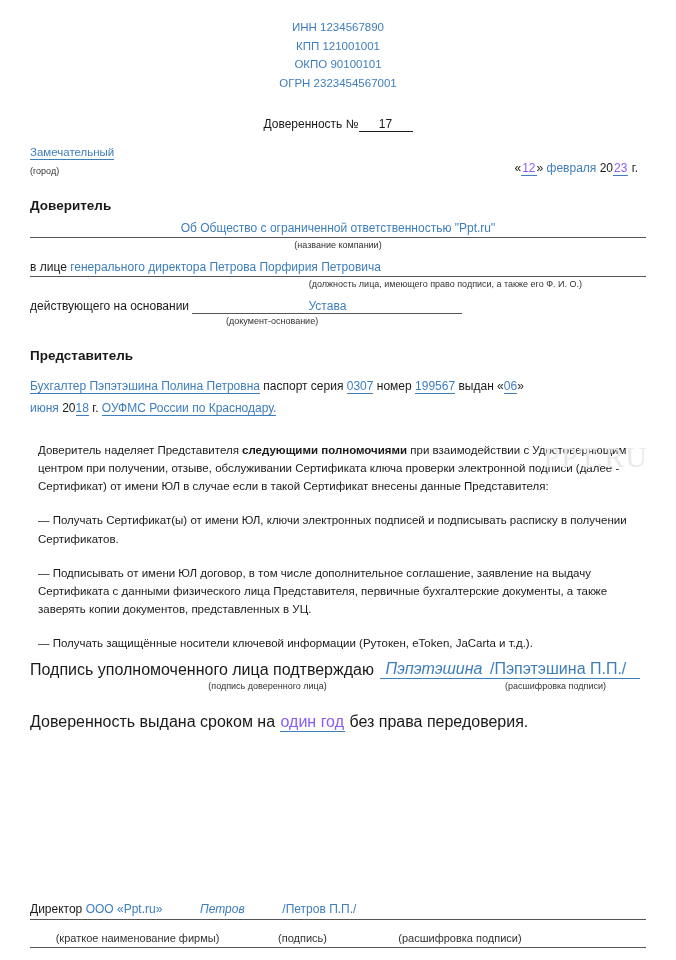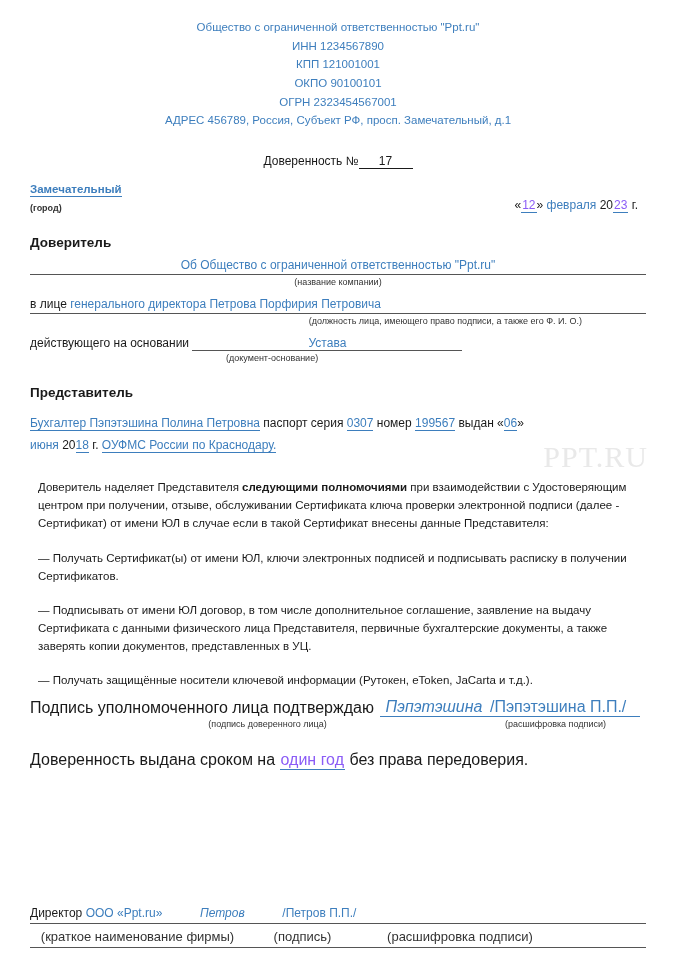--- a/index.html
+++ b/index.html
@@ -56,21 +56,20 @@
     padding: 0 4px;
   }
   .city-row {
     margin-top: 14px;
     display: flex;
     justify-content: space-between;
     align-items: flex-end;
   }
   .city-left {
     width: 200px;
-    font-weight: bold;
   }
   .city-name {
     color: #3d7ebd;
     border-bottom: 1px solid #3d7ebd;
     display: inline-block;
     padding-bottom: 1px;
   }
   .caption {
     font-size: 9px;
     color: #333;
@@ -208,46 +207,44 @@
   .f-blue { color: #3d7ebd; }
   .f-italic {
     font-style: italic;
     color: #3d7ebd;
     display: inline-block;
     min-width: 120px;
     text-align: center;
   }
   .footer-caps {
     display: flex;
-    font-size: 13px;
-    color: #333;
-    margin-top: 5px;
+    font-size: 11px;
+    color: #333;
+    margin-top: 12px;
   }
   .footer-caps .fc1 { width: 215px; text-align: center; }
   .footer-caps .fc2 { width: 115px; text-align: center; }
   .footer-caps .fc3 { width: 200px; text-align: center; }
   .bottom-rule {
     border-bottom: 1px solid #555;
     margin-top: 3px;
   }
 </style>
 </head>
 <body>
 
 <div class="page">
 
   <div class="watermark">PPT.RU</div>
 
   <div class="header">
-    <div>Общество с ограниченной ответственностью "Ppt.ru"</div>
     <div>ИНН 1234567890</div>
     <div>КПП 121001001</div>
     <div>ОКПО 90100101</div>
     <div>ОГРН 2323454567001</div>
-    <div>АДРЕС 456789, Россия, Субъект РФ, просп. Замечательный, д.1</div>
   </div>
 
   <div class="title-row">
     <span>Доверенность №</span><span class="num">17</span>
   </div>
 
   <div class="city-row">
     <div class="city-left">
       <span class="city-name">Замечательный</span>
       <span class="caption">(город)</span>

